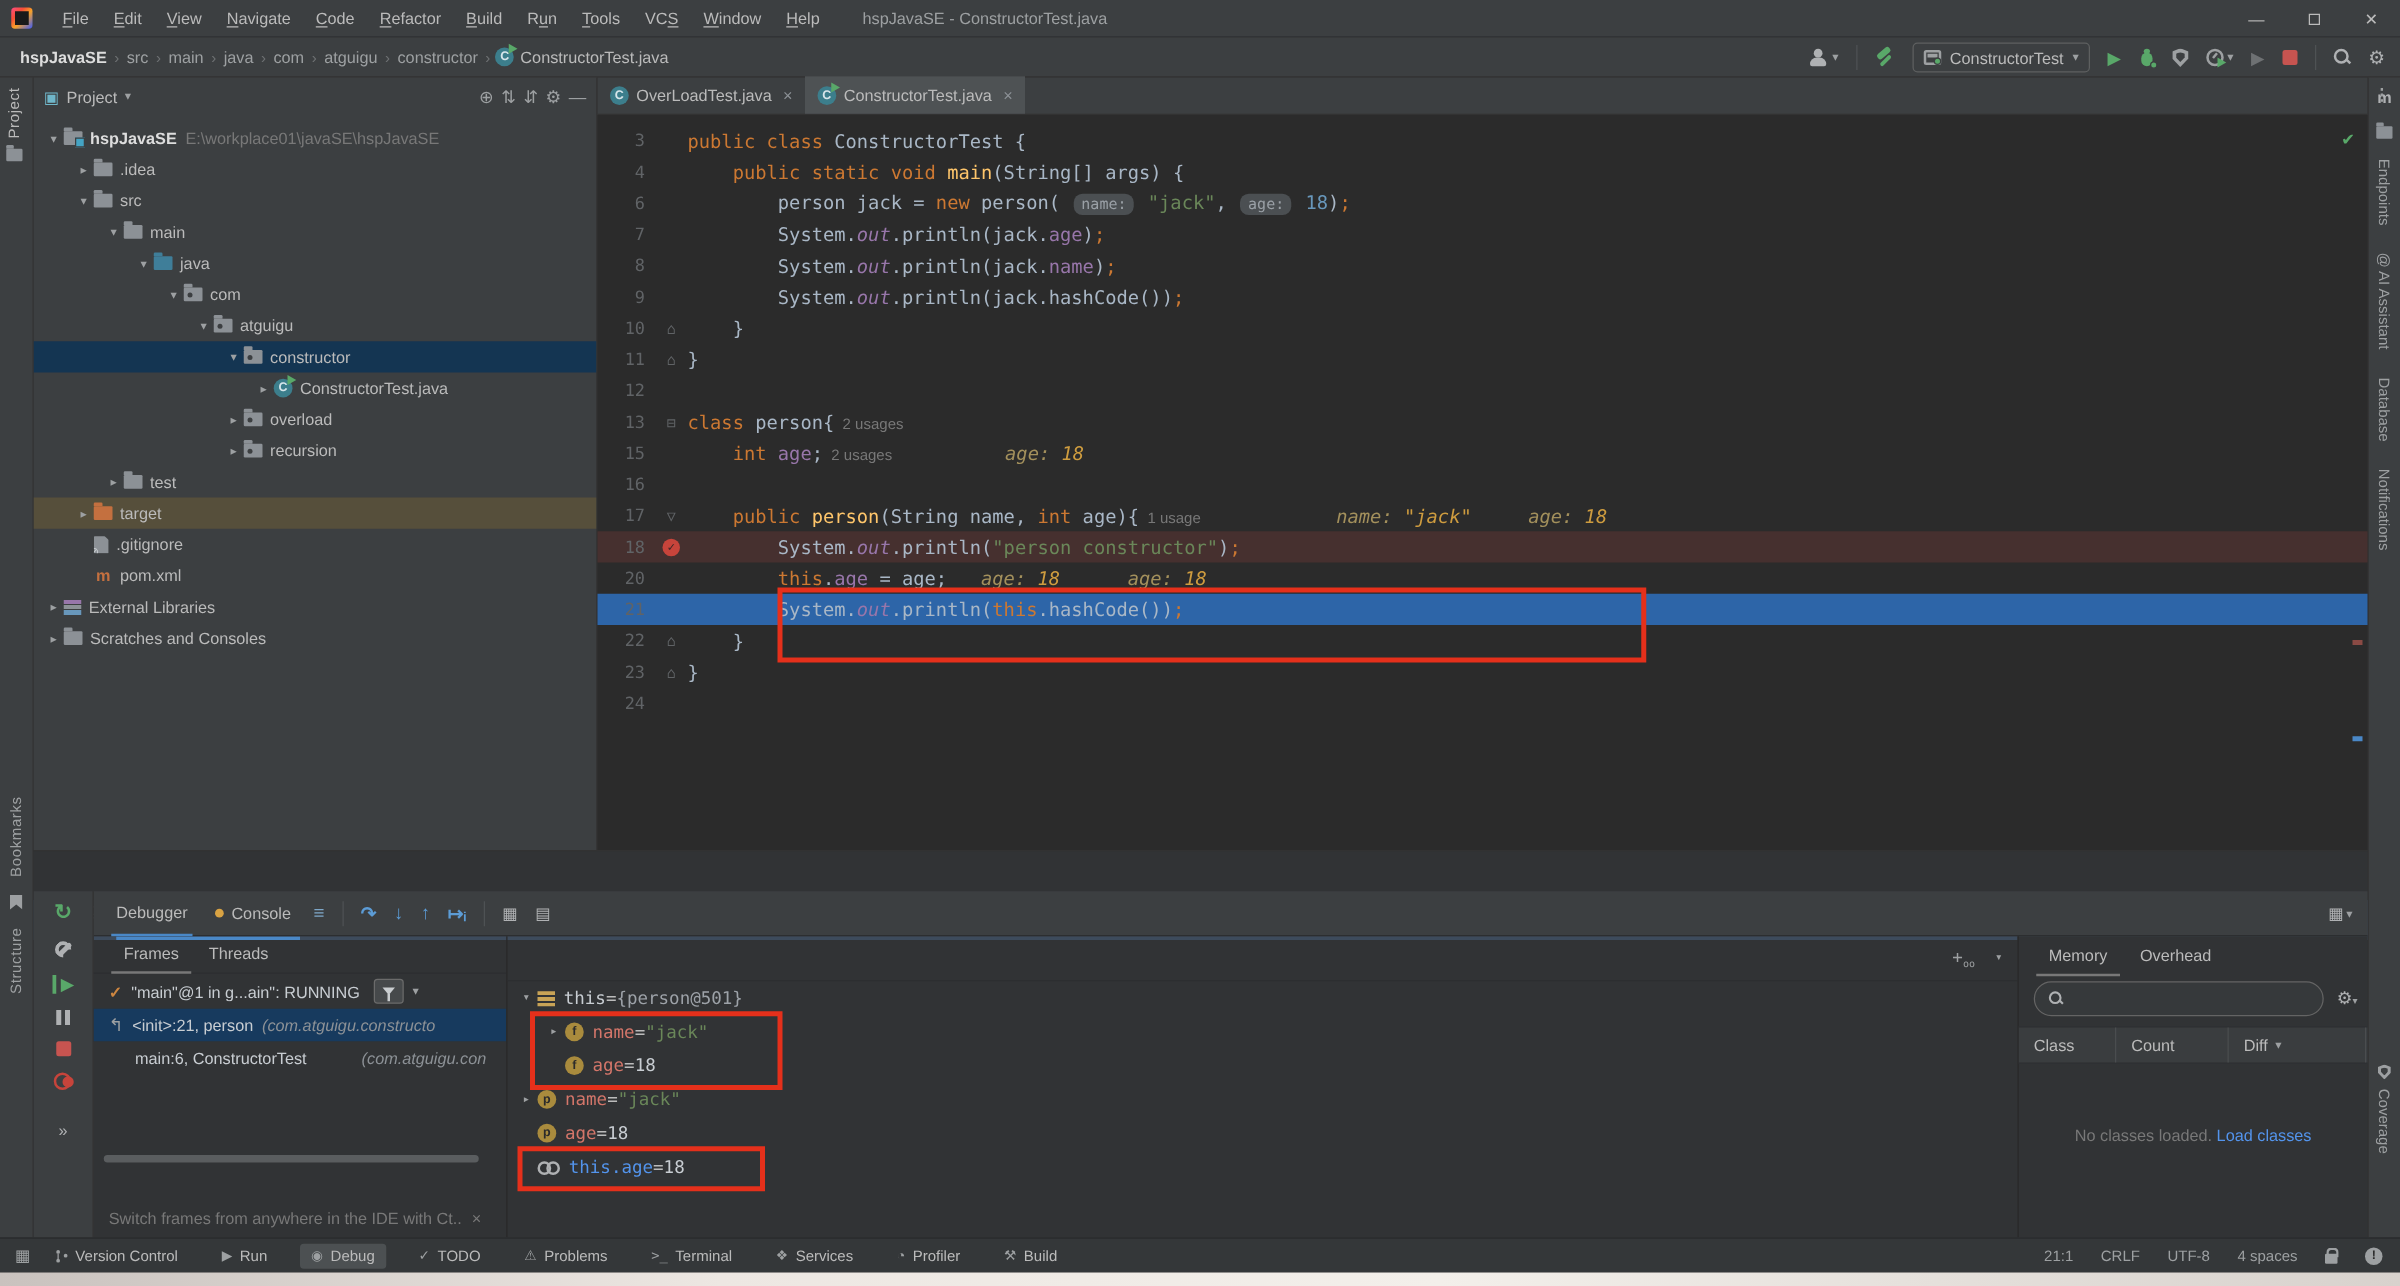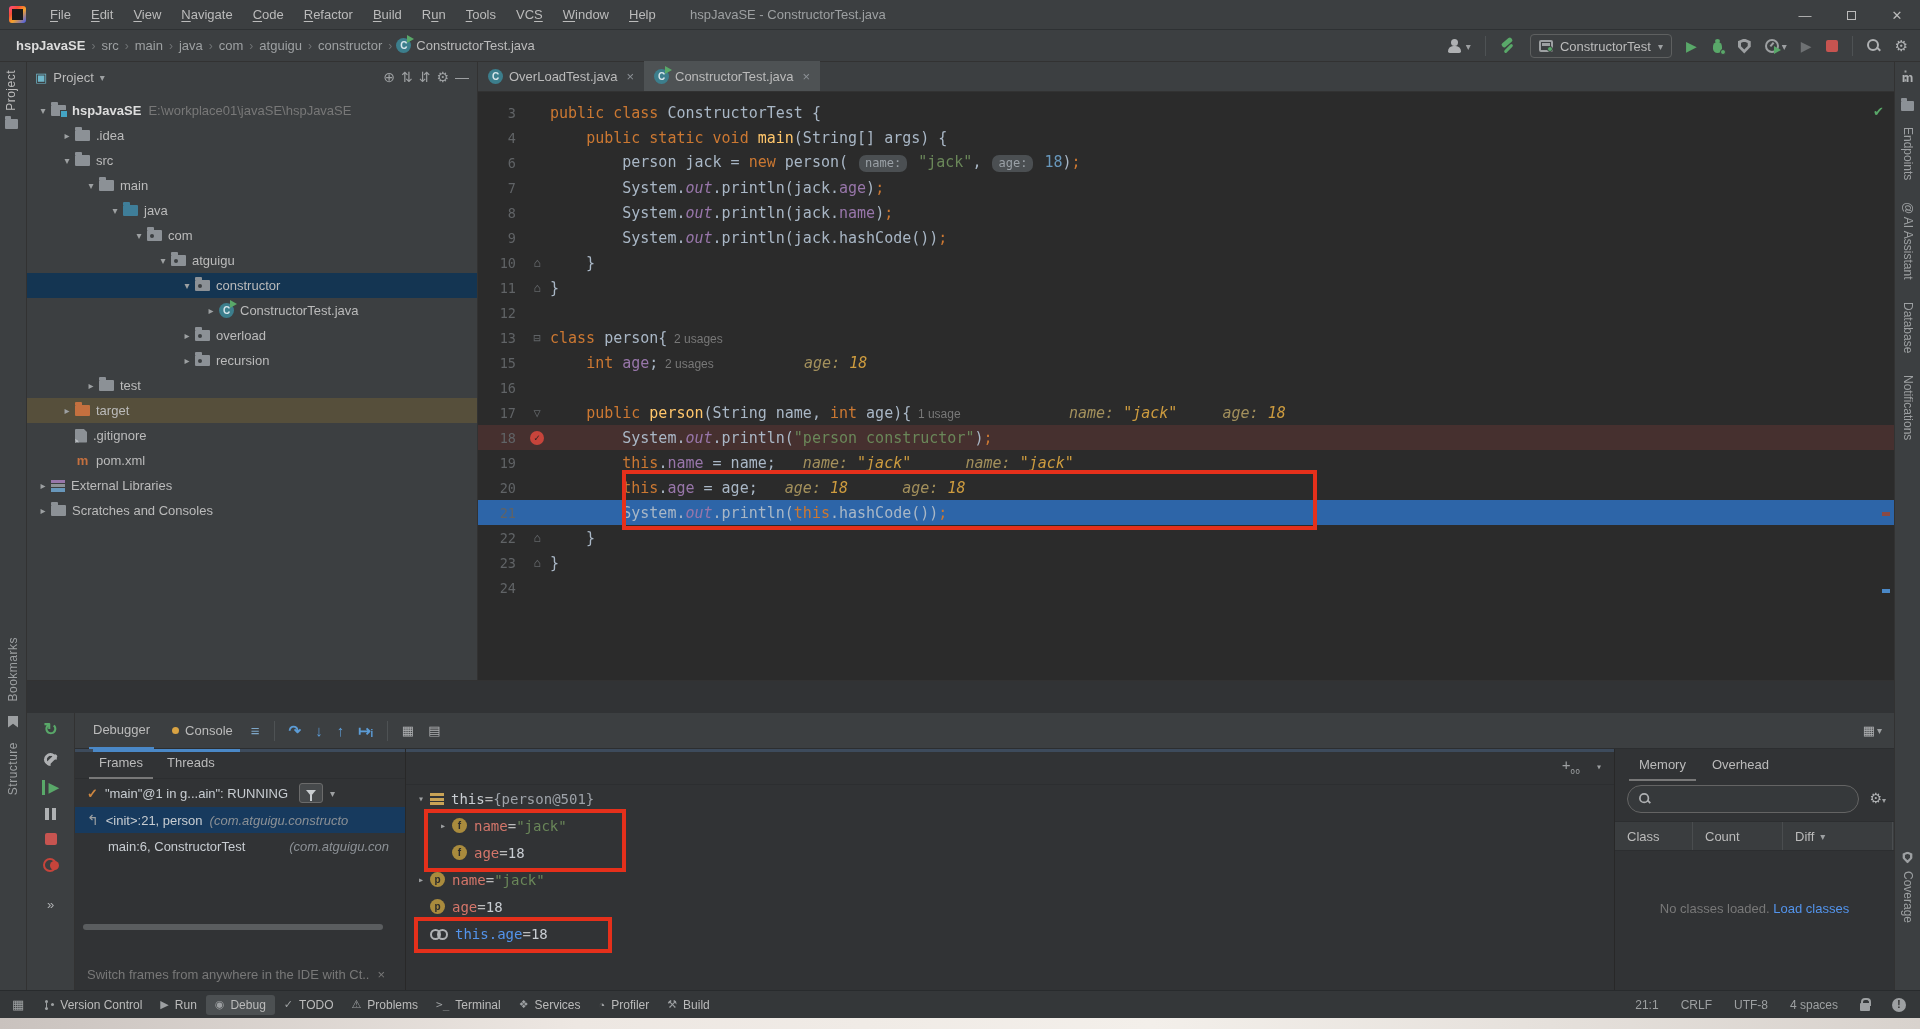--- a/index.html
+++ b/index.html
@@ -485,25 +485,20 @@
         <span class="ln">17</span>
         <span class="gut">▽</span>
         <pre><span class="r-t">    </span><span class="r-k">public </span><span class="r-m">person</span><span class="r-t">(String name, </span><span class="r-k">int</span><span class="r-t"> age){</span><span class="r-u">  1 usage</span><span class="r-dl">            name: </span><span class="r-dv">"jack"</span><span class="r-dl">     age: </span><span class="r-dv">18</span></pre>
       </div>
       <div class="line bp">
         <span class="ln">18</span>
         <span class="gut"><span class="bp-dot">✓</span></span>
         <pre><span class="r-t">        System.</span><span class="r-o">out</span><span class="r-t">.println(</span><span class="r-s">"person constructor"</span><span class="r-t">)</span><span class="r-x">;</span></pre>
       </div>
       <div class="line">
-        <span class="ln">19</span>
-        <span class="gut"></span>
-        <pre><span class="r-t">        </span><span class="r-k">this</span><span class="r-t">.</span><span class="r-f">name</span><span class="r-t"> = name;</span><span class="r-dl">   name: </span><span class="r-dv">"jack"</span><span class="r-dl">      name: </span><span class="r-dv">"jack"</span></pre>
-      </div>
-      <div class="line">
         <span class="ln">20</span>
         <span class="gut"></span>
         <pre><span class="r-t">        </span><span class="r-k">this</span><span class="r-t">.</span><span class="r-f">age</span><span class="r-t"> = age;</span><span class="r-dl">   age: </span><span class="r-dv">18</span><span class="r-dl">      age: </span><span class="r-dv">18</span></pre>
       </div>
       <div class="line exec">
         <span class="ln">21</span>
         <span class="gut"></span>
         <pre><span class="r-t">        System.</span><span class="r-o">out</span><span class="r-t">.println(</span><span class="r-k">this</span><span class="r-t">.hashCode())</span><span class="r-x">;</span></pre>
       </div>
       <div class="line">
@@ -684,21 +679,21 @@
       </div>
     <div id="mem-empty">
       <span>No classes loaded.</span>
       <a href="#">Load classes</a>
     </div>
   </div>
 </div>
 
 <div id="statusbar">
   <span class="sb-gl" style="margin:0 12px;font-size:13px;">▦</span>
-  <div id="sb-items" style="display:flex;gap:0;align-items:center;">
+  <div id="sb-items" style="display:flex;gap:17px;align-items:center;">
       <div class="sb-item">
         <span class="ic-branch"></span>
         <span>Version Control</span>
       </div>
       <div class="sb-item">
         <span class="sb-gl">▶</span>
         <span>Run</span>
       </div>
       <div class="sb-item active">
         <span class="sb-gl">◉</span>

